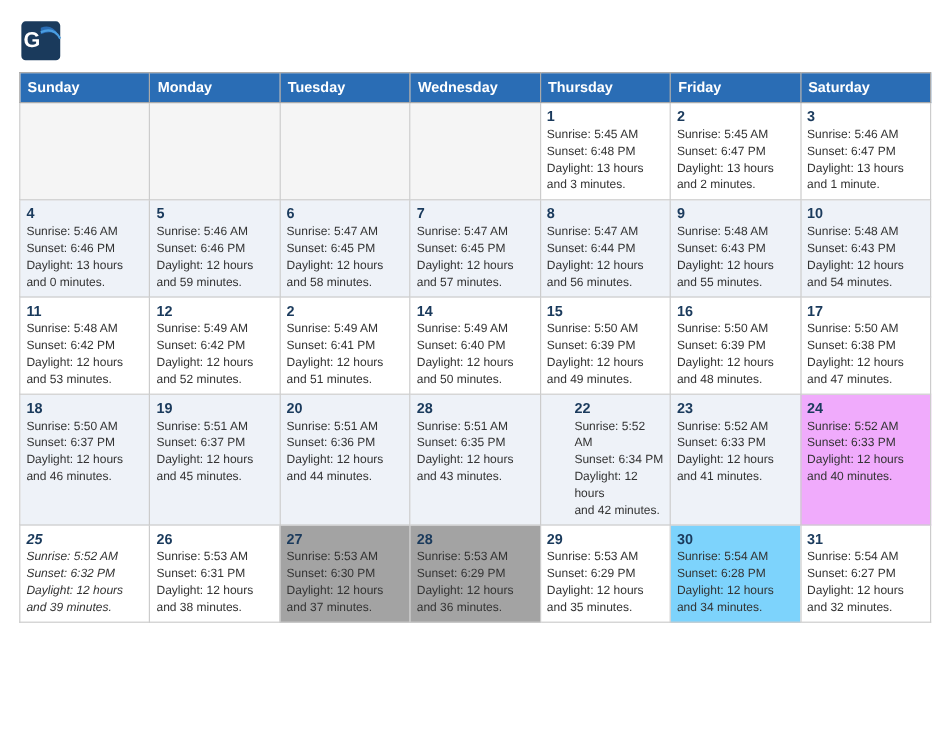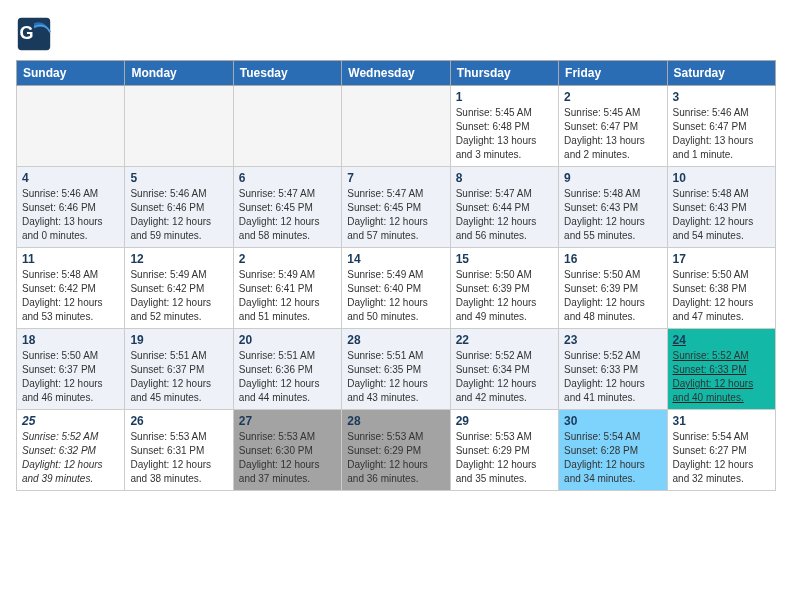--- a/index.html
+++ b/index.html
@@ -278,35 +278,35 @@
 Daylight: 12 hours
 and 44 minutes.</div>
         </td>
         <td class="filled" style="background: rgb(238, 242, 248);">
           <span class="day-number">28</span>
           <div class="day-info" style="white-space: pre-line;">Sunrise: 5:51 AM
 Sunset: 6:35 PM
 Daylight: 12 hours
 and 43 minutes.</div>
         </td>
-        <td class="filled" style="background: rgb(238, 242, 248);">
+        <td class="filled" style="background: rgb(238, 242, 248); padding-left: 28px;">
           <span class="day-number">22</span>
           <div class="day-info" style="white-space: pre-line;">Sunrise: 5:52 AM
 Sunset: 6:34 PM
 Daylight: 12 hours
 and 42 minutes.</div>
         </td>
         <td class="filled" style="background: rgb(238, 242, 248);">
           <span class="day-number">23</span>
           <div class="day-info" style="white-space: pre-line;">Sunrise: 5:52 AM
 Sunset: 6:33 PM
 Daylight: 12 hours
 and 41 minutes.</div>
         </td>
-        <td class="filled" style="background: #14b8a6; text-decoration: underline;">
+        <td class="filled" style="background: #f0abfc;">
           <span class="day-number">24</span>
           <div class="day-info" style="white-space: pre-line;">Sunrise: 5:52 AM
 Sunset: 6:33 PM
 Daylight: 12 hours
 and 40 minutes.</div>
         </td>
       </tr>
       <tr>
         <td class="filled" style="background: rgb(255, 255, 255); font-style: italic;">
           <span class="day-number">25</span>

